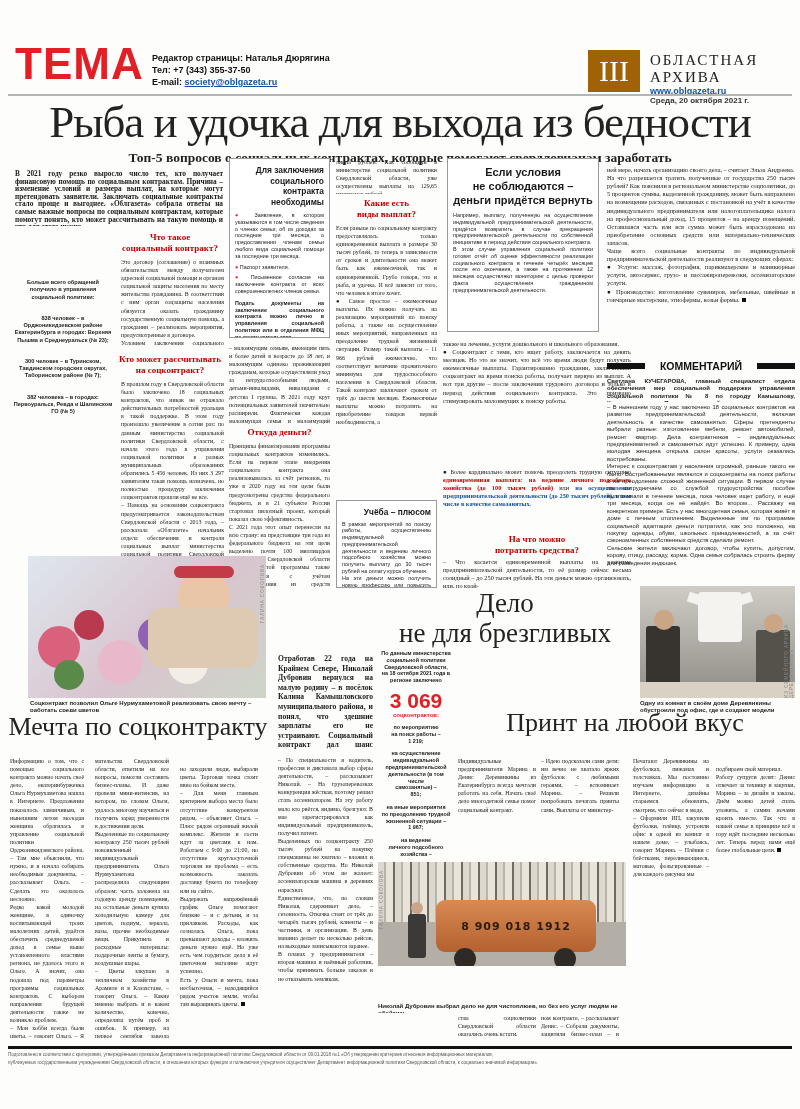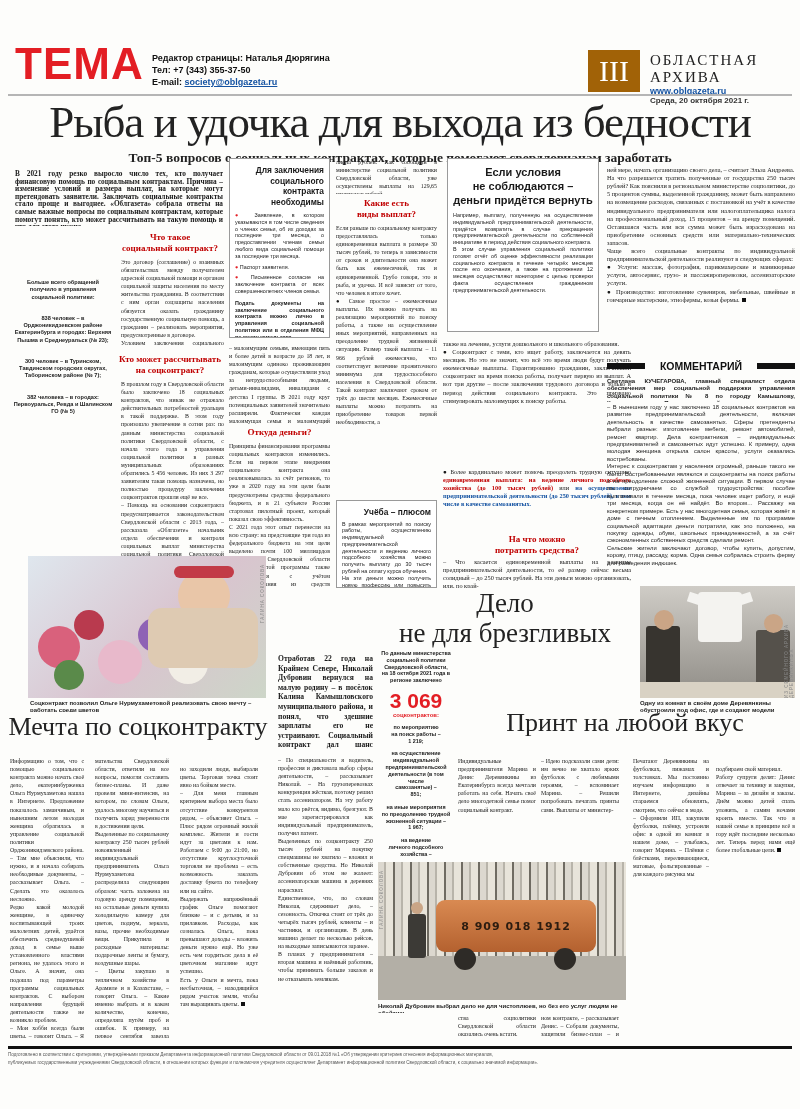--- a/index.html
+++ b/index.html
@@ -249,21 +249,21 @@
 
   <div class="abs col" style="left:458px;top:757px;width:78px;height:100px;">Индивидуальные предприниматели Марина и Денис Деревянкины из Екатеринбурга всегда мечтали работать на себя. Начать своё дело многодетной семье помог социальный контракт.</div>
   <div class="abs col" style="left:541px;top:757px;width:78px;height:100px;">– Идею подсказали сами дети: им вечно не хватало ярких футболок с любимыми героями, – вспоминает Марина. – Решили попробовать печатать принты сами. Выплаты от министер-</div>
   <div class="abs col" style="left:633px;top:757px;width:76px;height:281px;">Печатают Деревянкины на футболках, пижамах и толстовках. Мы постоянно изучаем информацию в Интернете, дизайны стараемся обновлять, смотрим, что сейчас в моде.
 – Оформили ИП, закупили футболки, плёнку, устроили офис в одной из комнат в нашем доме, – улыбаясь, говорит Марина. – Плёнки с блёстками, переливающиеся, матовые, фольгированные – для каждого рисунка мы</div>
   <div class="abs col" style="left:716px;top:757px;width:79px;height:281px;">
     <span>подбираем свой материал.
 Работу супруги делят: Денис отвечает за технику и закупки, Марина – за дизайн и заказы. Днём можно детей спать уложить, а самим ночами кроить вместе. Так что в нашей семье в принципе всё в гору идёт последние несколько лет. Теперь перед нами ещё более глобальные цели.</span><span class="endmark"></span>
   </div>
 
-  <div class="photo" style="left:378px;top:862px;width:248px;height:138px;background:repeating-linear-gradient(90deg,#dcd8cf 0 6px,#b8b4aa 6px 8px,#e8e4da 8px 15px,#6f6b62 15px 17px);">
+  <div class="photo" style="left:378px;top:862px;width:248px;height:104px;background:repeating-linear-gradient(90deg,#dcd8cf 0 6px,#b8b4aa 6px 8px,#e8e4da 8px 15px,#6f6b62 15px 17px);">
     <div style="position:absolute;left:0;bottom:0;width:100%;height:44px;background:#b3afa6;"></div>
     <div class="truckbody" style="left:58px;top:38px;width:160px;height:52px;">
       <span class="truckphone">8 909 018 1912</span>
     </div>
     <div class="wheel" style="left:76px;top:86px;width:22px;height:22px;"></div>
     <div class="wheel" style="left:176px;top:86px;width:22px;height:22px;"></div>
     <div class="figure" style="left:30px;top:52px;width:18px;height:44px;"></div>
     <div class="head-c" style="left:33px;top:40px;width:12px;height:12px;"></div>
     <div class="vcredit" style="left:1px;top:8px;">ГАЛИНА СОКОЛОВА</div>
   </div>

